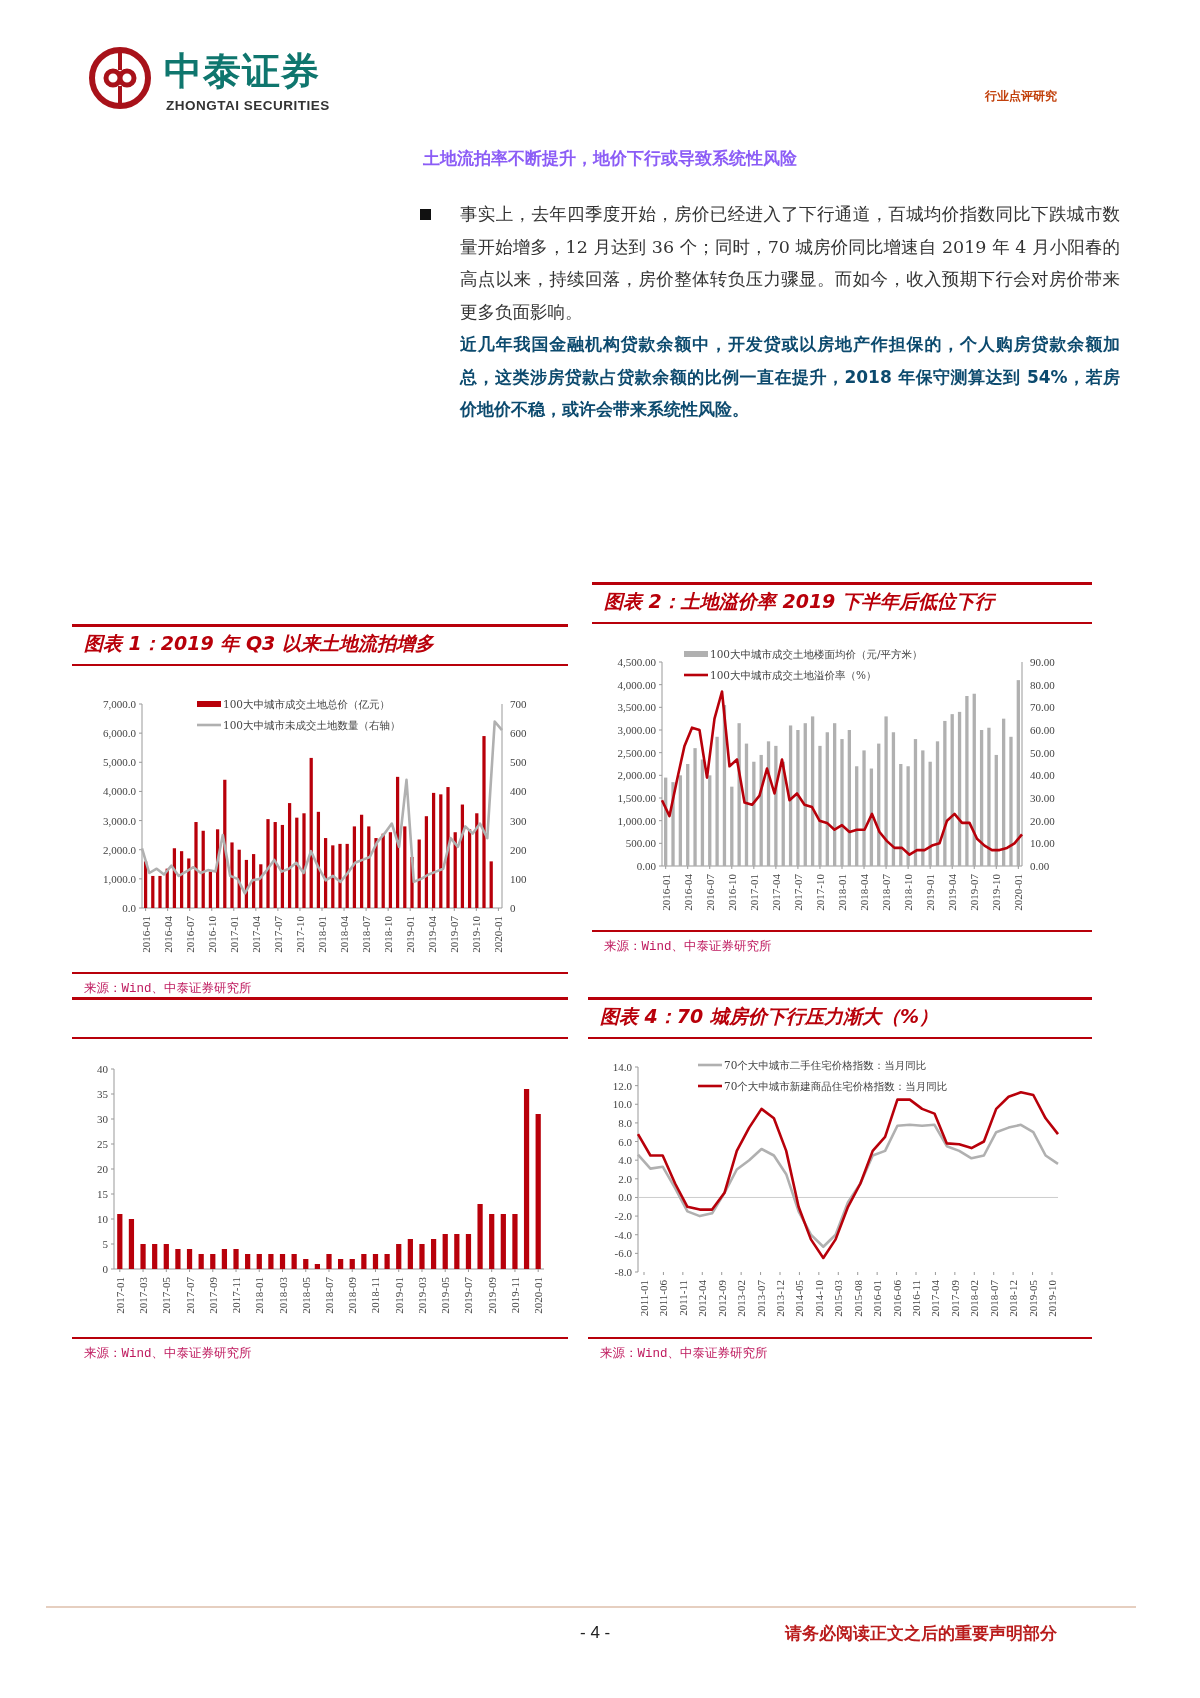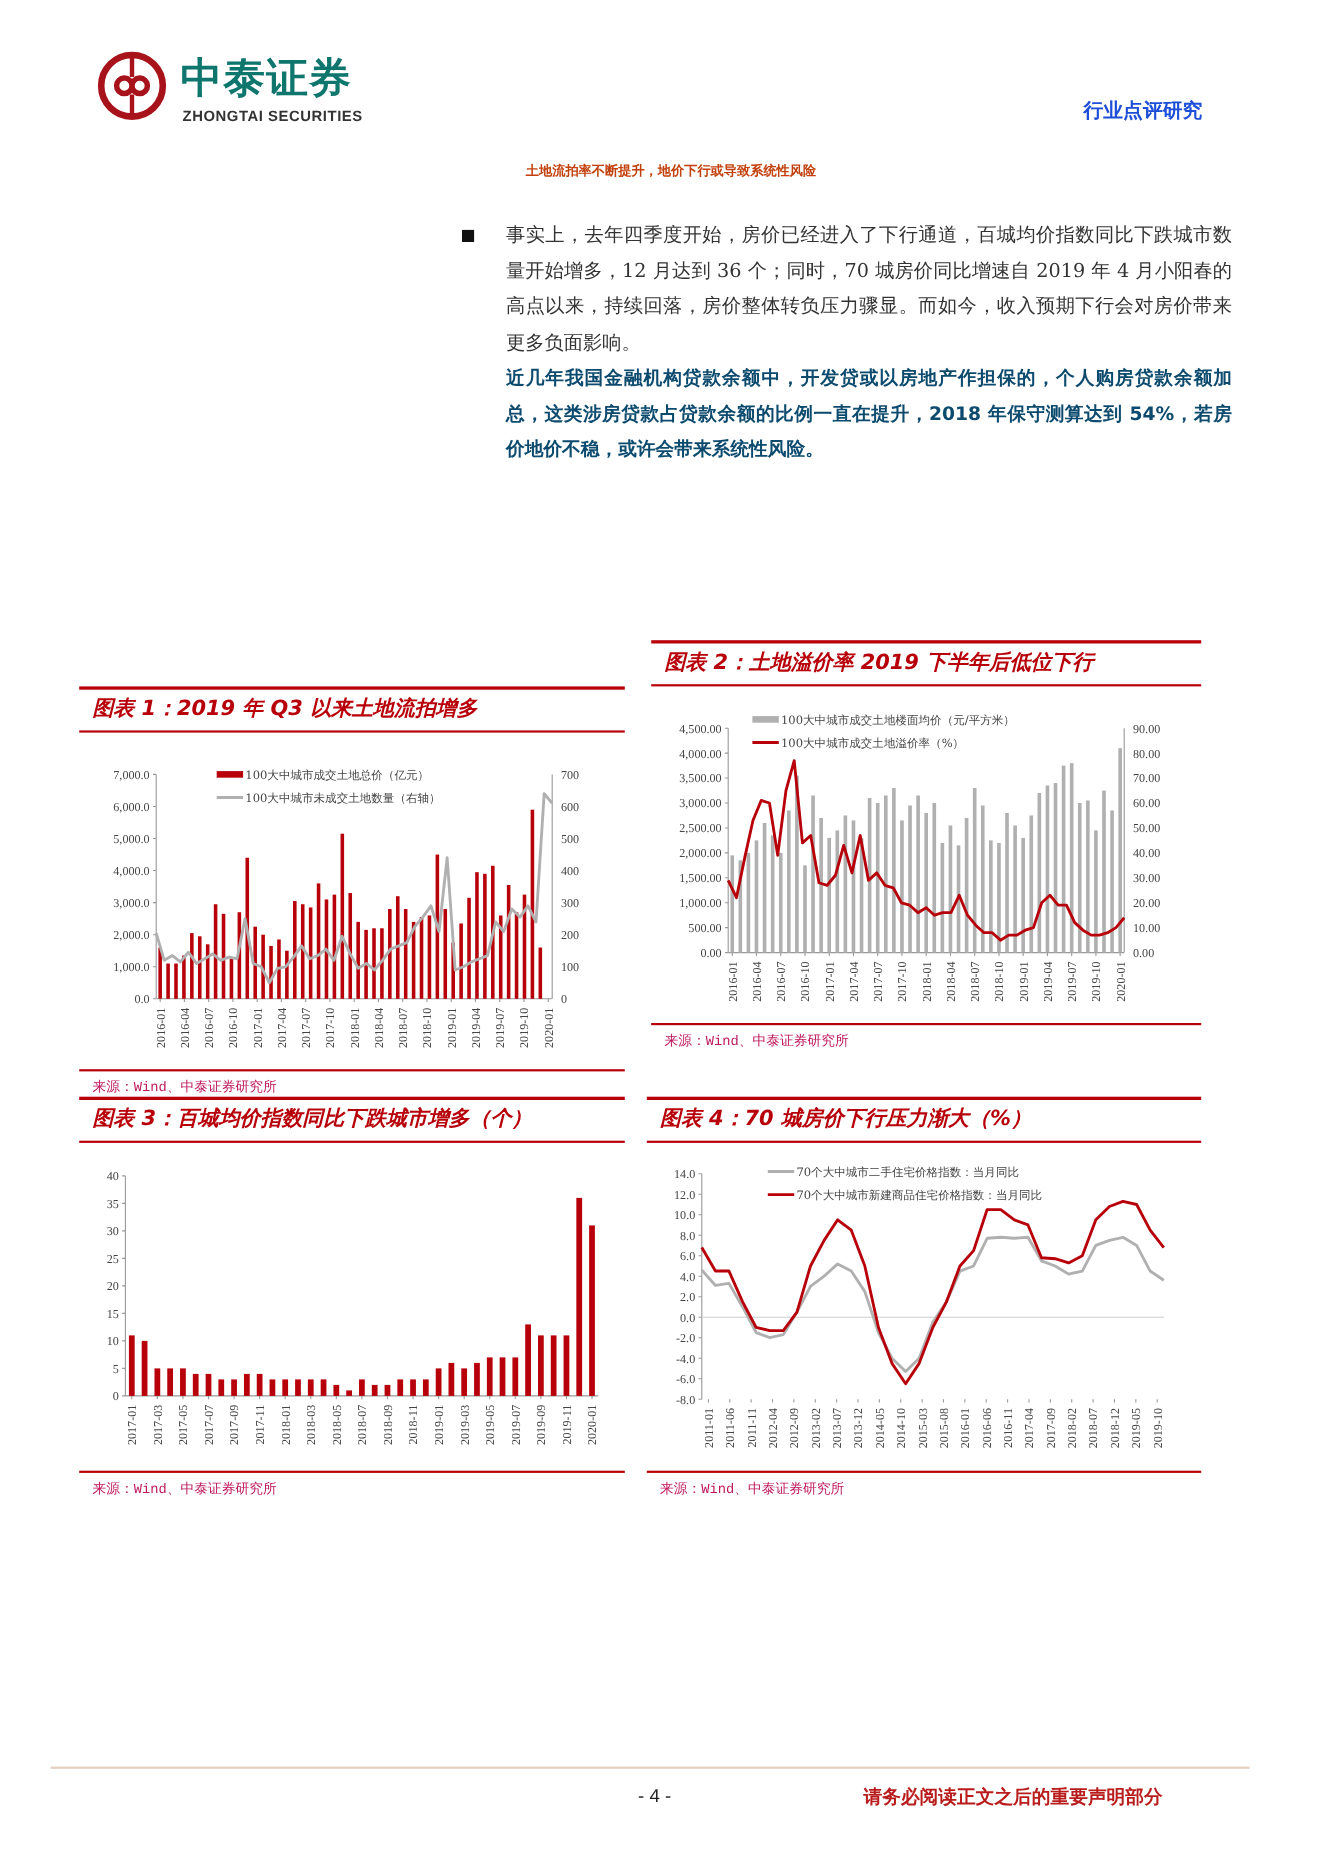--- a/index.html
+++ b/index.html
@@ -4,22 +4,22 @@
 <style>
   * { box-sizing: border-box; margin: 0; padding: 0; }
   body { width: 1200px; height: 1698px; background: #ffffff; position: relative; overflow: hidden;
          font-family: "DejaVu Serif", "Liberation Serif", serif; color: #222; }
   .abs { position: absolute; }
   
   .logo-wrap { left: 88px; top: 46px; width: 290px; height: 76px; }
   .logo-circle { left: 0; top: 0; width: 64px; height: 64px; }
   .logo-cn { left: 76px; top: 0px; font-family: "DejaVu Sans", sans-serif; font-weight: bold; font-size: 38px; color: #0f766e; letter-spacing: 1px; }
   .logo-en { left: 78px; top: 52px; font-family: "Liberation Sans", sans-serif; font-weight: bold; font-size: 13.5px; color: #333; letter-spacing: 0.5px; }
-  .report-type { left: 985px; top: 88px; font-family: "DejaVu Sans", sans-serif; font-weight: bold; font-size: 18px; color: #1d4ed8; }
-  .section-title { left: 0; width: 1200px; top: 147px; text-align: center; font-family: "DejaVu Sans", sans-serif; font-weight: bold; font-size: 12px; color: #c2410c; padding-left: 20px; }
+  .report-type { left: 985px; top: 88px; font-family: "DejaVu Sans", sans-serif; font-weight: bold; font-size: 12px; color: #c2410c; }
+  .section-title { left: 0; width: 1200px; top: 147px; text-align: center; font-family: "DejaVu Sans", sans-serif; font-weight: bold; font-size: 17px; color: #8b5cf6; padding-left: 20px; }
   .bullet { left: 420px; top: 209px; width: 11px; height: 11px; background: #111; }
   .body-text { left: 460px; top: 198px; width: 660px; font-size: 17.5px; line-height: 32.5px; color: #333; text-align: justify; }
   .body-text p { margin: 0; }
   .body-text .bold { font-weight: bold; font-family: "DejaVu Sans", sans-serif; color: #0c4a6e; font-size: 17px; }
   
   .panel { position: absolute; }
   .panel .rule-top { position: absolute; left: 0; right: 0; top: 0; height: 3px; background: #b8000a; }
   .panel .title { position: absolute; left: 12px; top: 7px; font-family: "DejaVu Sans", sans-serif; font-weight: bold; font-style: italic; font-size: 19px; color: #b8000a; white-space: nowrap; }
   .panel .rule-mid { position: absolute; left: 0; right: 0; top: 40px; height: 2px; background: #b8000a; }
   .panel .rule-src { position: absolute; left: 0; right: 0; height: 2px; background: #b8000a; }
@@ -305,21 +305,20 @@
       <text x="118" y="24" class="leg">100大中城市成交土地楼面均价（元/平方米）</text>
       <line x1="92" y1="41" x2="116" y2="41" stroke="#b8000a" stroke-width="2.6"></line>
       <text x="118" y="45" class="leg">100大中城市成交土地溢价率（%）</text>
     </svg>
   <div class="rule-src" style="top:348px"></div>
   <div class="source" style="top:356px">来源：Wind、中泰证券研究所</div>
 </div>
 
 <div class="panel" style="left:72px; top:997px; width:496px; height:390px;">
   <div class="rule-top"></div>
-  <div class="title">图表 3：百城均价指数同比下跌城市增多（个）</div>
   <div class="rule-mid"></div>
   <svg id="chart3" style="top:50px" width="496" height="290">
       <line x1="42" y1="22" x2="42" y2="222" stroke="#999" stroke-width="1"></line>
       <text x="36" y="226" text-anchor="end" class="ax">0</text>
       <line x1="39" y1="222" x2="42" y2="222" stroke="#999"></line>
       <text x="36" y="201" text-anchor="end" class="ax">5</text>
       <line x1="39" y1="197" x2="42" y2="197" stroke="#999"></line>
       <text x="36" y="176" text-anchor="end" class="ax">10</text>
       <line x1="39" y1="172" x2="42" y2="172" stroke="#999"></line>
       <text x="36" y="151" text-anchor="end" class="ax">15</text>

